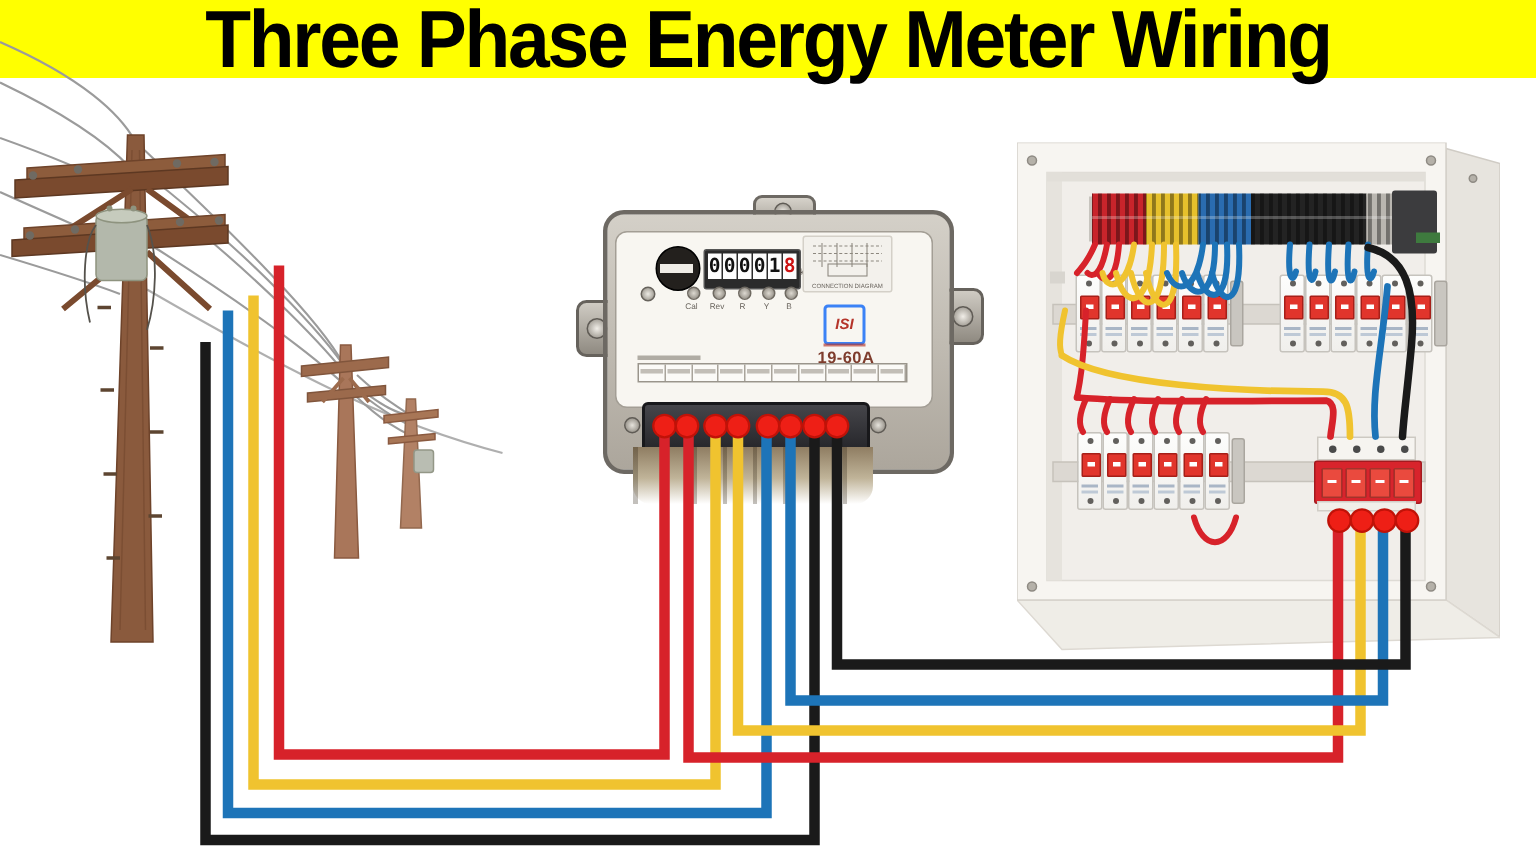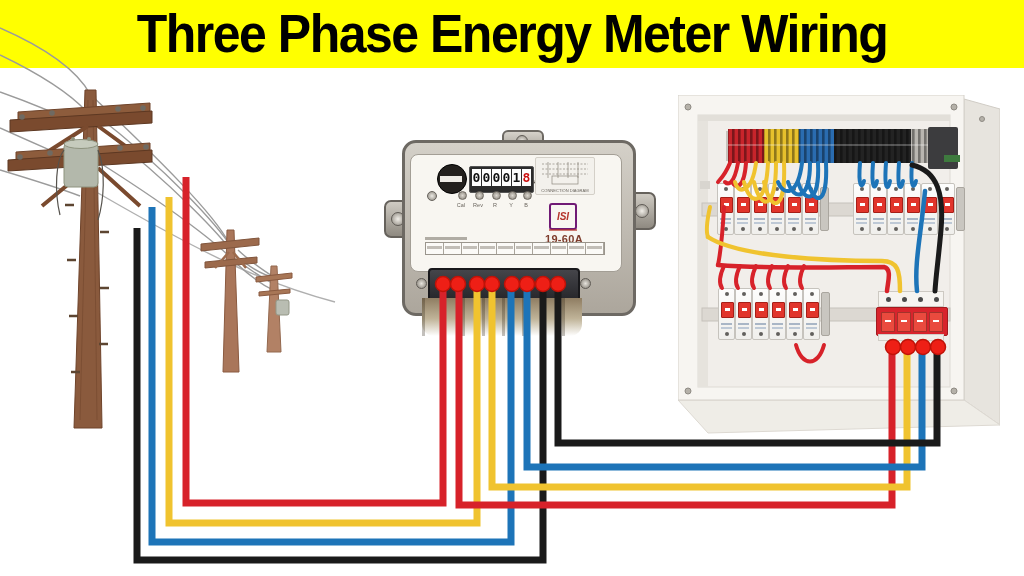--- a/index.html
+++ b/index.html
@@ -1,20 +1,20 @@
 <!DOCTYPE html>
 <html><head>
 <meta charset="utf-8">
 <style>
   html,body{margin:0;padding:0;background:#fff;width:1024px;height:576px;overflow:hidden;
     font-family:"Liberation Sans",sans-serif;}
   #stage{position:relative;width:1024px;height:576px;background:#fff;}
 
   
-  #banner{position:absolute;left:0;top:0;width:1024px;height:68px;
+  #banner{position:absolute;left:0;top:0;width:1024px;height:52px;
     display:flex;align-items:center;justify-content:center;}
   #banner .title{font-size:50px;font-weight:900;letter-spacing:-1.5px;line-height:1;
     transform:scaleY(1.08);white-space:nowrap;}
 
   
   #scene{position:absolute;left:0;top:0;z-index:4;}
 
   
   #meter{position:absolute;left:398px;top:130px;width:260px;height:215px;z-index:2;}
   #meter .abs{position:absolute;}
@@ -42,21 +42,21 @@
     border-radius:2px;overflow:hidden;}
   .m-conn .cap{position:absolute;left:0;bottom:1px;width:100%;text-align:center;font-size:4.5px;
     color:#6a655e;transform:scale(.9);}
   .led{position:absolute;top:36px;width:7px;height:7px;border-radius:50%;
     background:radial-gradient(#d9d5cd,#8c8competent78 70%,#6f6a62);background:radial-gradient(#ddd9d1,#837e75);
     border:1px solid #6f6a62;}
   .led-label{position:absolute;top:47px;width:18px;margin-left:-9px;text-align:center;
     font-size:5.5px;color:#6a655e;}
   .m-screw-sm{position:absolute;left:16px;top:36px;width:8px;height:8px;border-radius:50%;
     background:radial-gradient(#eceae4,#8c877e);border:1px solid #66625c;}
-  .m-isi{left:138px;top:48px;width:24px;height:23px;border:2px solid #701a75;border-radius:3px;
+  .m-isi{left:138px;top:48px;width:24px;height:23px;border:2px solid #3b82f6;border-radius:3px;
     color:#b5342a;font-weight:bold;font-size:10px;display:flex;align-items:center;justify-content:center;
     font-style:italic;}
   .m-isi-bar{left:138px;top:74px;width:28px;height:2px;background:#b5342a;opacity:.65;}
   .m-rating{left:134px;top:78px;font-size:11px;font-weight:bold;letter-spacing:.3px;}
   .m-spec-hd{left:14px;top:82px;width:42px;height:3px;background:#b0aca4;}
   .m-spec{left:14px;top:87px;width:178px;height:11px;display:flex;border:1px solid #9a958c;background:#fbfaf7;}
   .m-spec i{flex:1;border-right:1px solid #a9a49b;display:block;position:relative;}
   .m-spec i::after{content:"";position:absolute;left:1px;top:3px;right:1px;height:3px;background:#a9a49b;opacity:.7;}
   .m-strip{left:30px;top:138px;width:148px;height:30px;background:linear-gradient(#45454a,#26262a);
     border:2px solid #18181b;border-radius:4px;}

